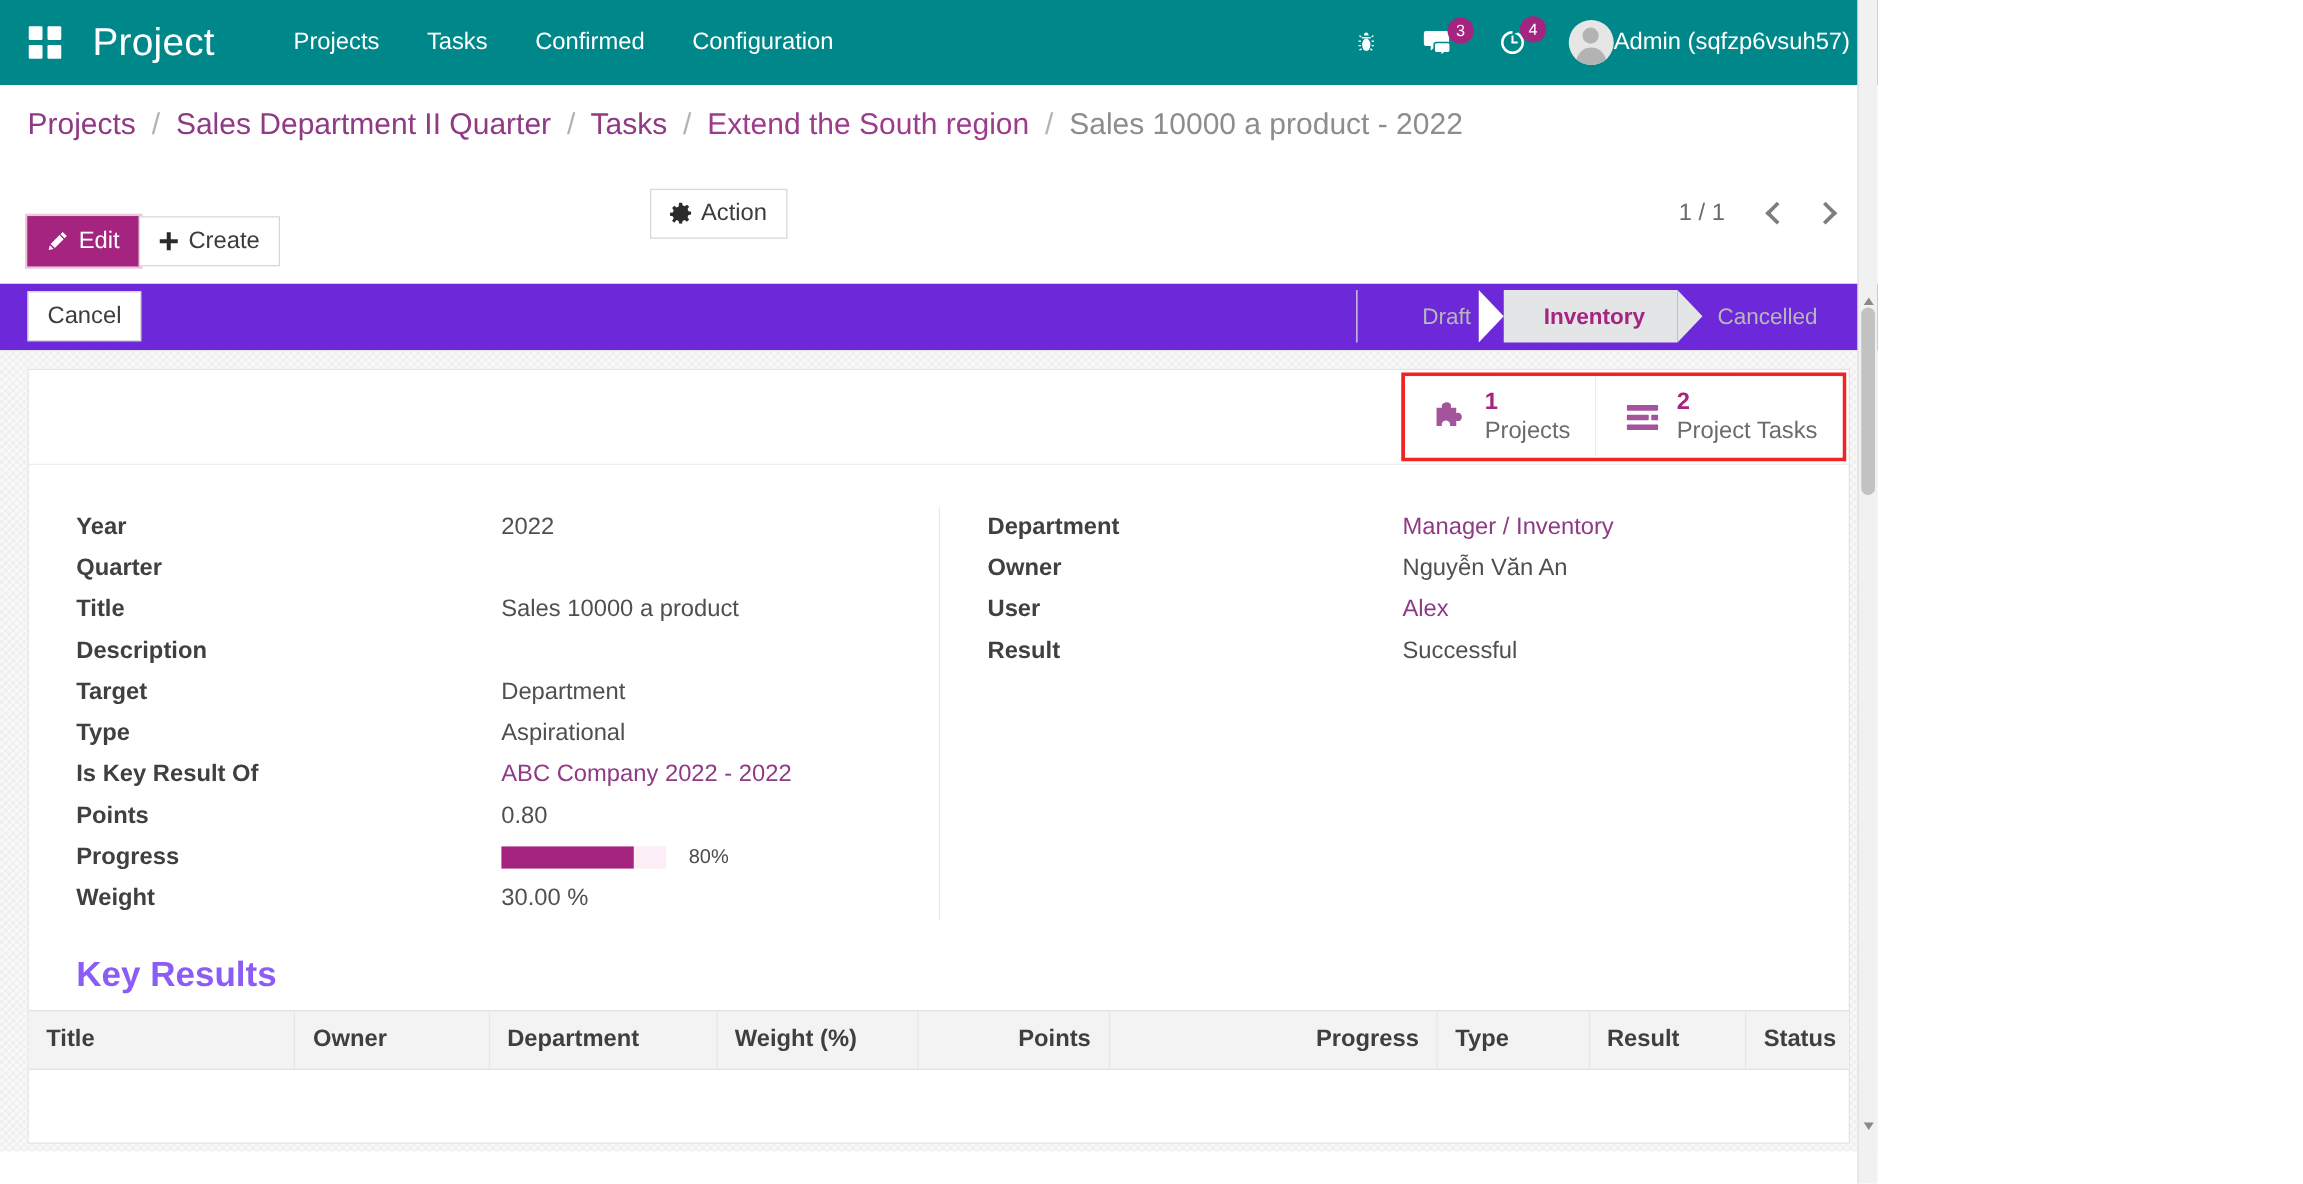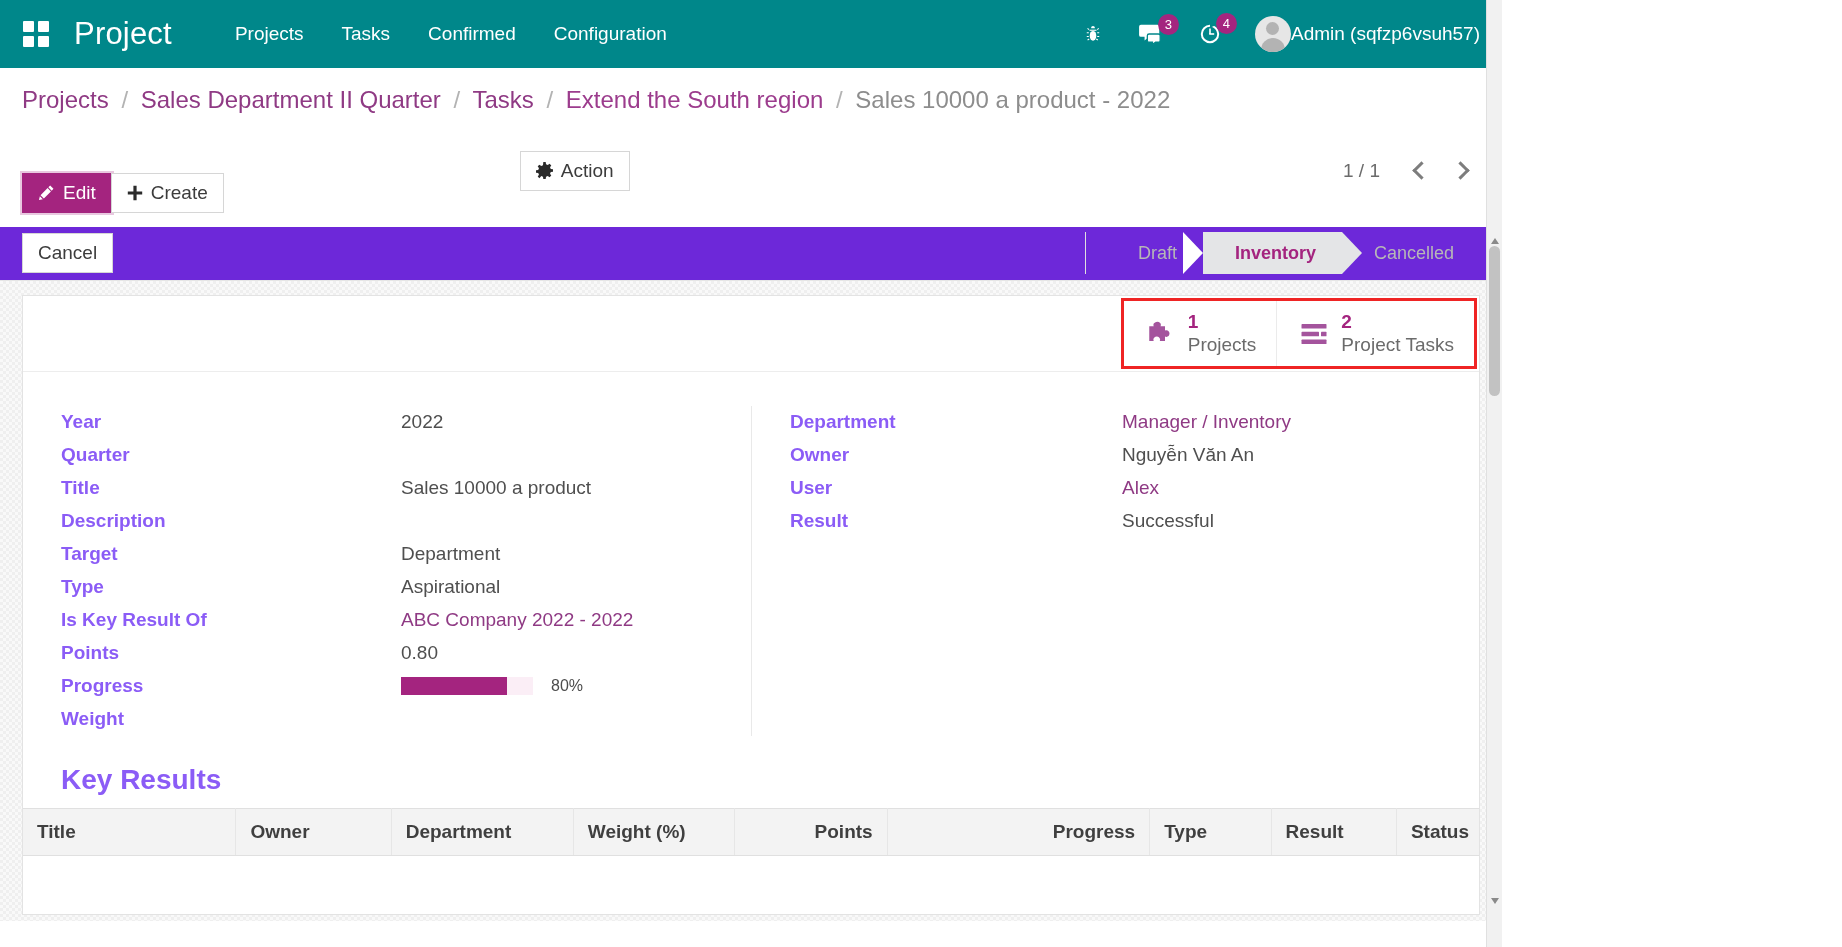--- a/index.html
+++ b/index.html
@@ -286,21 +286,21 @@
     display: flex;
     align-items: flex-start;
     min-height: 33px;
     margin-bottom: 0;
   }
   .flabel {
     width: 340px;
     flex: none;
     font-weight: bold;
     font-size: 19px;
-    color: #8b5cf6;
+    color: #404040;
     padding: 5px 0;
   }
   .col.right .flabel { padding-left: 38px; width: 370px; }
   .fvalue {
     font-size: 19px;
     color: #4f4f4f;
     padding: 5px 0;
     flex: 1;
   }
   .fvalue.link { color: #8f3a84; cursor: pointer; }
@@ -547,20 +547,21 @@
             <div class="flabel">Progress</div>
             <div class="progress-row">
               <div class="progress-track" style="background: rgb(251, 238, 246);">
                 <div class="progress-fill" id="progress-fill" style="width: 80%; background: rgb(164, 36, 127);"></div>
               </div>
               <span>80%</span>
             </div>
           </div>
           <div class="frow">
             <div class="flabel">Weight</div>
+            <div class="fvalue">30.00 %</div>
           </div>
         </div>
 
         <div class="col right">
           <div class="frow">
             <div class="flabel">Department</div>
             <div class="fvalue link">Manager / Inventory</div>
           </div>
           <div class="frow">
             <div class="flabel">Owner</div>

